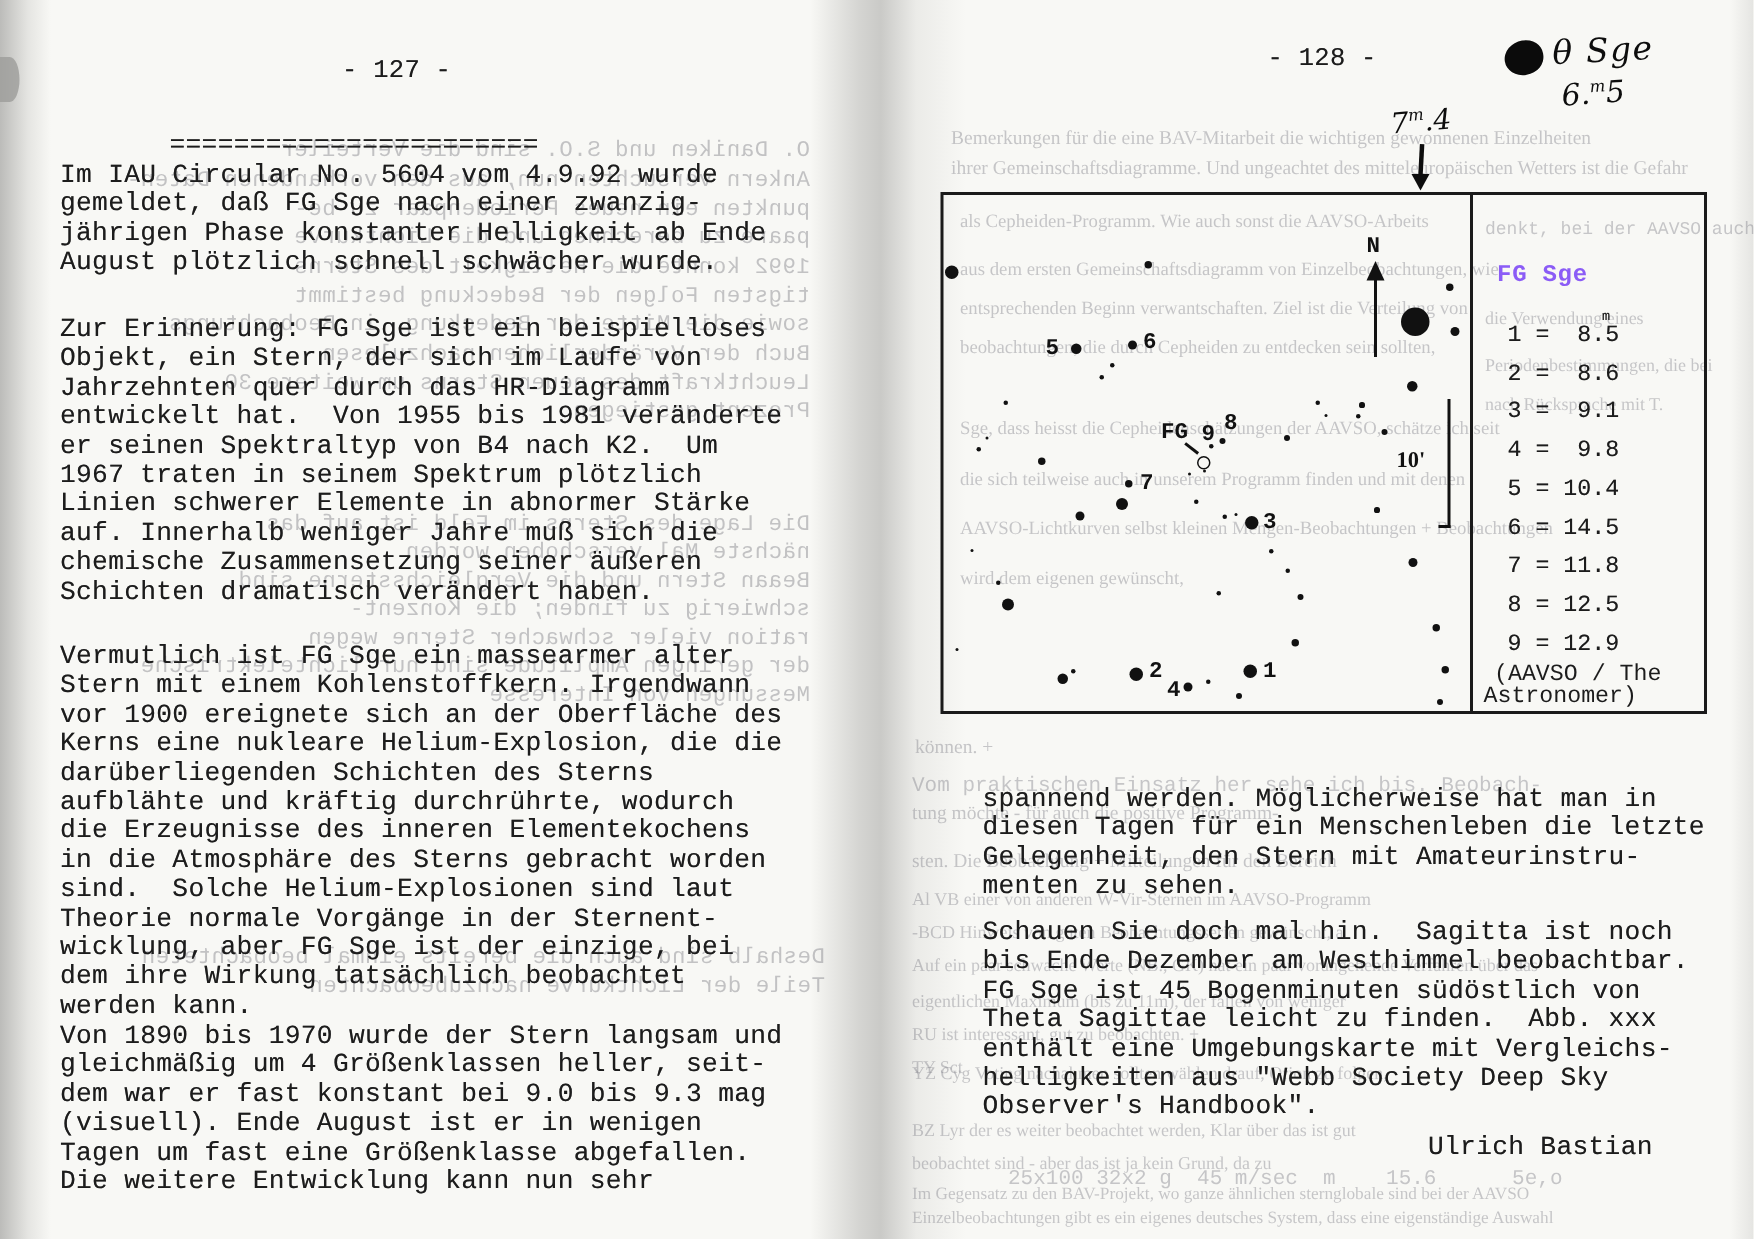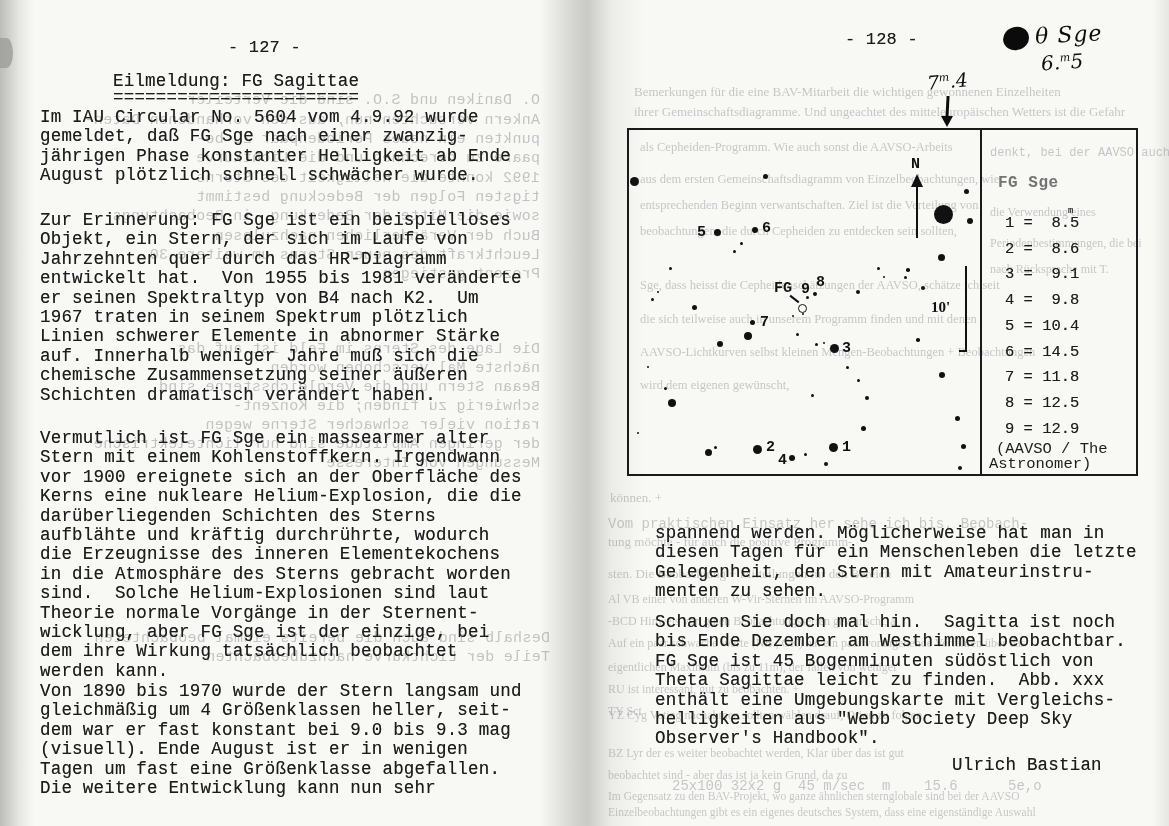--- a/index.html
+++ b/index.html
@@ -53,21 +53,21 @@
     border-radius:52% 46% 50% 48%;transform:rotate(-9deg);}
   #hw-name{left:1035px;top:22px;font-size:22px;transform:rotate(-3deg);letter-spacing:1px;}
   #hw-mag1{left:1041px;top:50px;font-size:20px;transform:rotate(-4deg);}
   #hw-mag2{left:927px;top:70px;font-size:19px;transform:rotate(-5deg);}
   .hw-sup{font-size:11px;vertical-align:super;letter-spacing:0;}
   #hw-arrow-shaft{position:absolute;left:946px;top:96px;width:2.6px;height:22px;background:#0d0d0d;transform:rotate(3deg);}
   #hw-arrow-head{position:absolute;left:941px;top:116px;width:0;height:0;
     border-left:6px solid transparent;border-right:6px solid transparent;border-top:11px solid #0d0d0d;}
 
   
-  #legend-title{position:absolute;left:998px;top:174px;font-size:16px;font-weight:700;color:#737373;letter-spacing:.5px;}
+  #legend-title{position:absolute;left:998px;top:174px;font-size:16px;font-weight:700;color:#8b5cf6;letter-spacing:.5px;}
   .legend-entry{position:absolute;left:1005px;font-size:15.5px;color:#1c1c1c;white-space:pre;
     text-shadow:0 0 .4px rgba(20,20,20,.5);}
   .legend-sup{position:absolute;left:63px;top:-8px;font-size:9px;}
   #legend-credit1{position:absolute;left:996px;top:440px;font-size:15.5px;color:#1c1c1c;white-space:pre;}
   #legend-credit2{position:absolute;left:989px;top:455px;font-size:15.5px;color:#1c1c1c;white-space:pre;}
 
   #signature{position:absolute;left:952px;top:756px;}
 </style>
 </head>
 <body>
@@ -127,21 +127,20 @@
       <div class="ghost" style="left: 608px; top: 704px; font-size: 12px;">TY Sct</div>
       <div class="ghost" style="left: 608px; top: 708px; font-size: 12px;">YZ Cyg Voting nachahmen sollten wählen drauf, Orion zu folgen,</div>
       <div class="ghost" style="left: 608px; top: 746px; font-size: 12px;">BZ Lyr der es weiter beobachtet werden, Klar über das ist gut</div>
       <div class="ghost" style="left: 608px; top: 768px; font-size: 12px;">beobachtet sind - aber das ist ja kein Grund, da zu</div>
       <div class="ghost" style="left: 608px; top: 790px; font-size: 11.5px;">Im Gegensatz zu den BAV-Projekt, wo ganze ähnlichen sternglobale sind bei der AAVSO</div>
       <div class="ghost" style="left: 608px; top: 806px; font-size: 11.5px;">Einzelbeobachtungen gibt es ein eigenes deutsches System, dass eine eigenständige Auswahl</div>
       <div class="ghost mono" style="left: 672px; top: 778px; font-size: 14px;">25x100 32x2 g  45 m/sec  m    15.6      5e,o</div>
     </div>
 
   <div class="typew heading" style="left:228px;top:38px;">- 127 -</div>
-  <div class="typew" style="left:113px;top:72px;">Eilmeldung: FG Sagittae</div>
   <div class="typew" style="left:113px;top:88px;">=======================</div>
   <div id="left-paras">
       <div class="typew" style="left: 40px; top: 108px;">Im IAU Circular No. 5604 vom 4.9.92 wurde
 gemeldet, daß FG Sge nach einer zwanzig-
 jährigen Phase konstanter Helligkeit ab Ende
 August plötzlich schnell schwächer wurde.</div>
       <div class="typew" style="left: 40px; top: 211px;">Zur Erinnerung: FG Sge ist ein beispielloses
 Objekt, ein Stern, der sich im Laufe von
 Jahrzehnten quer durch das HR-Diagramm
 entwickelt hat.  Von 1955 bis 1981 veränderte

